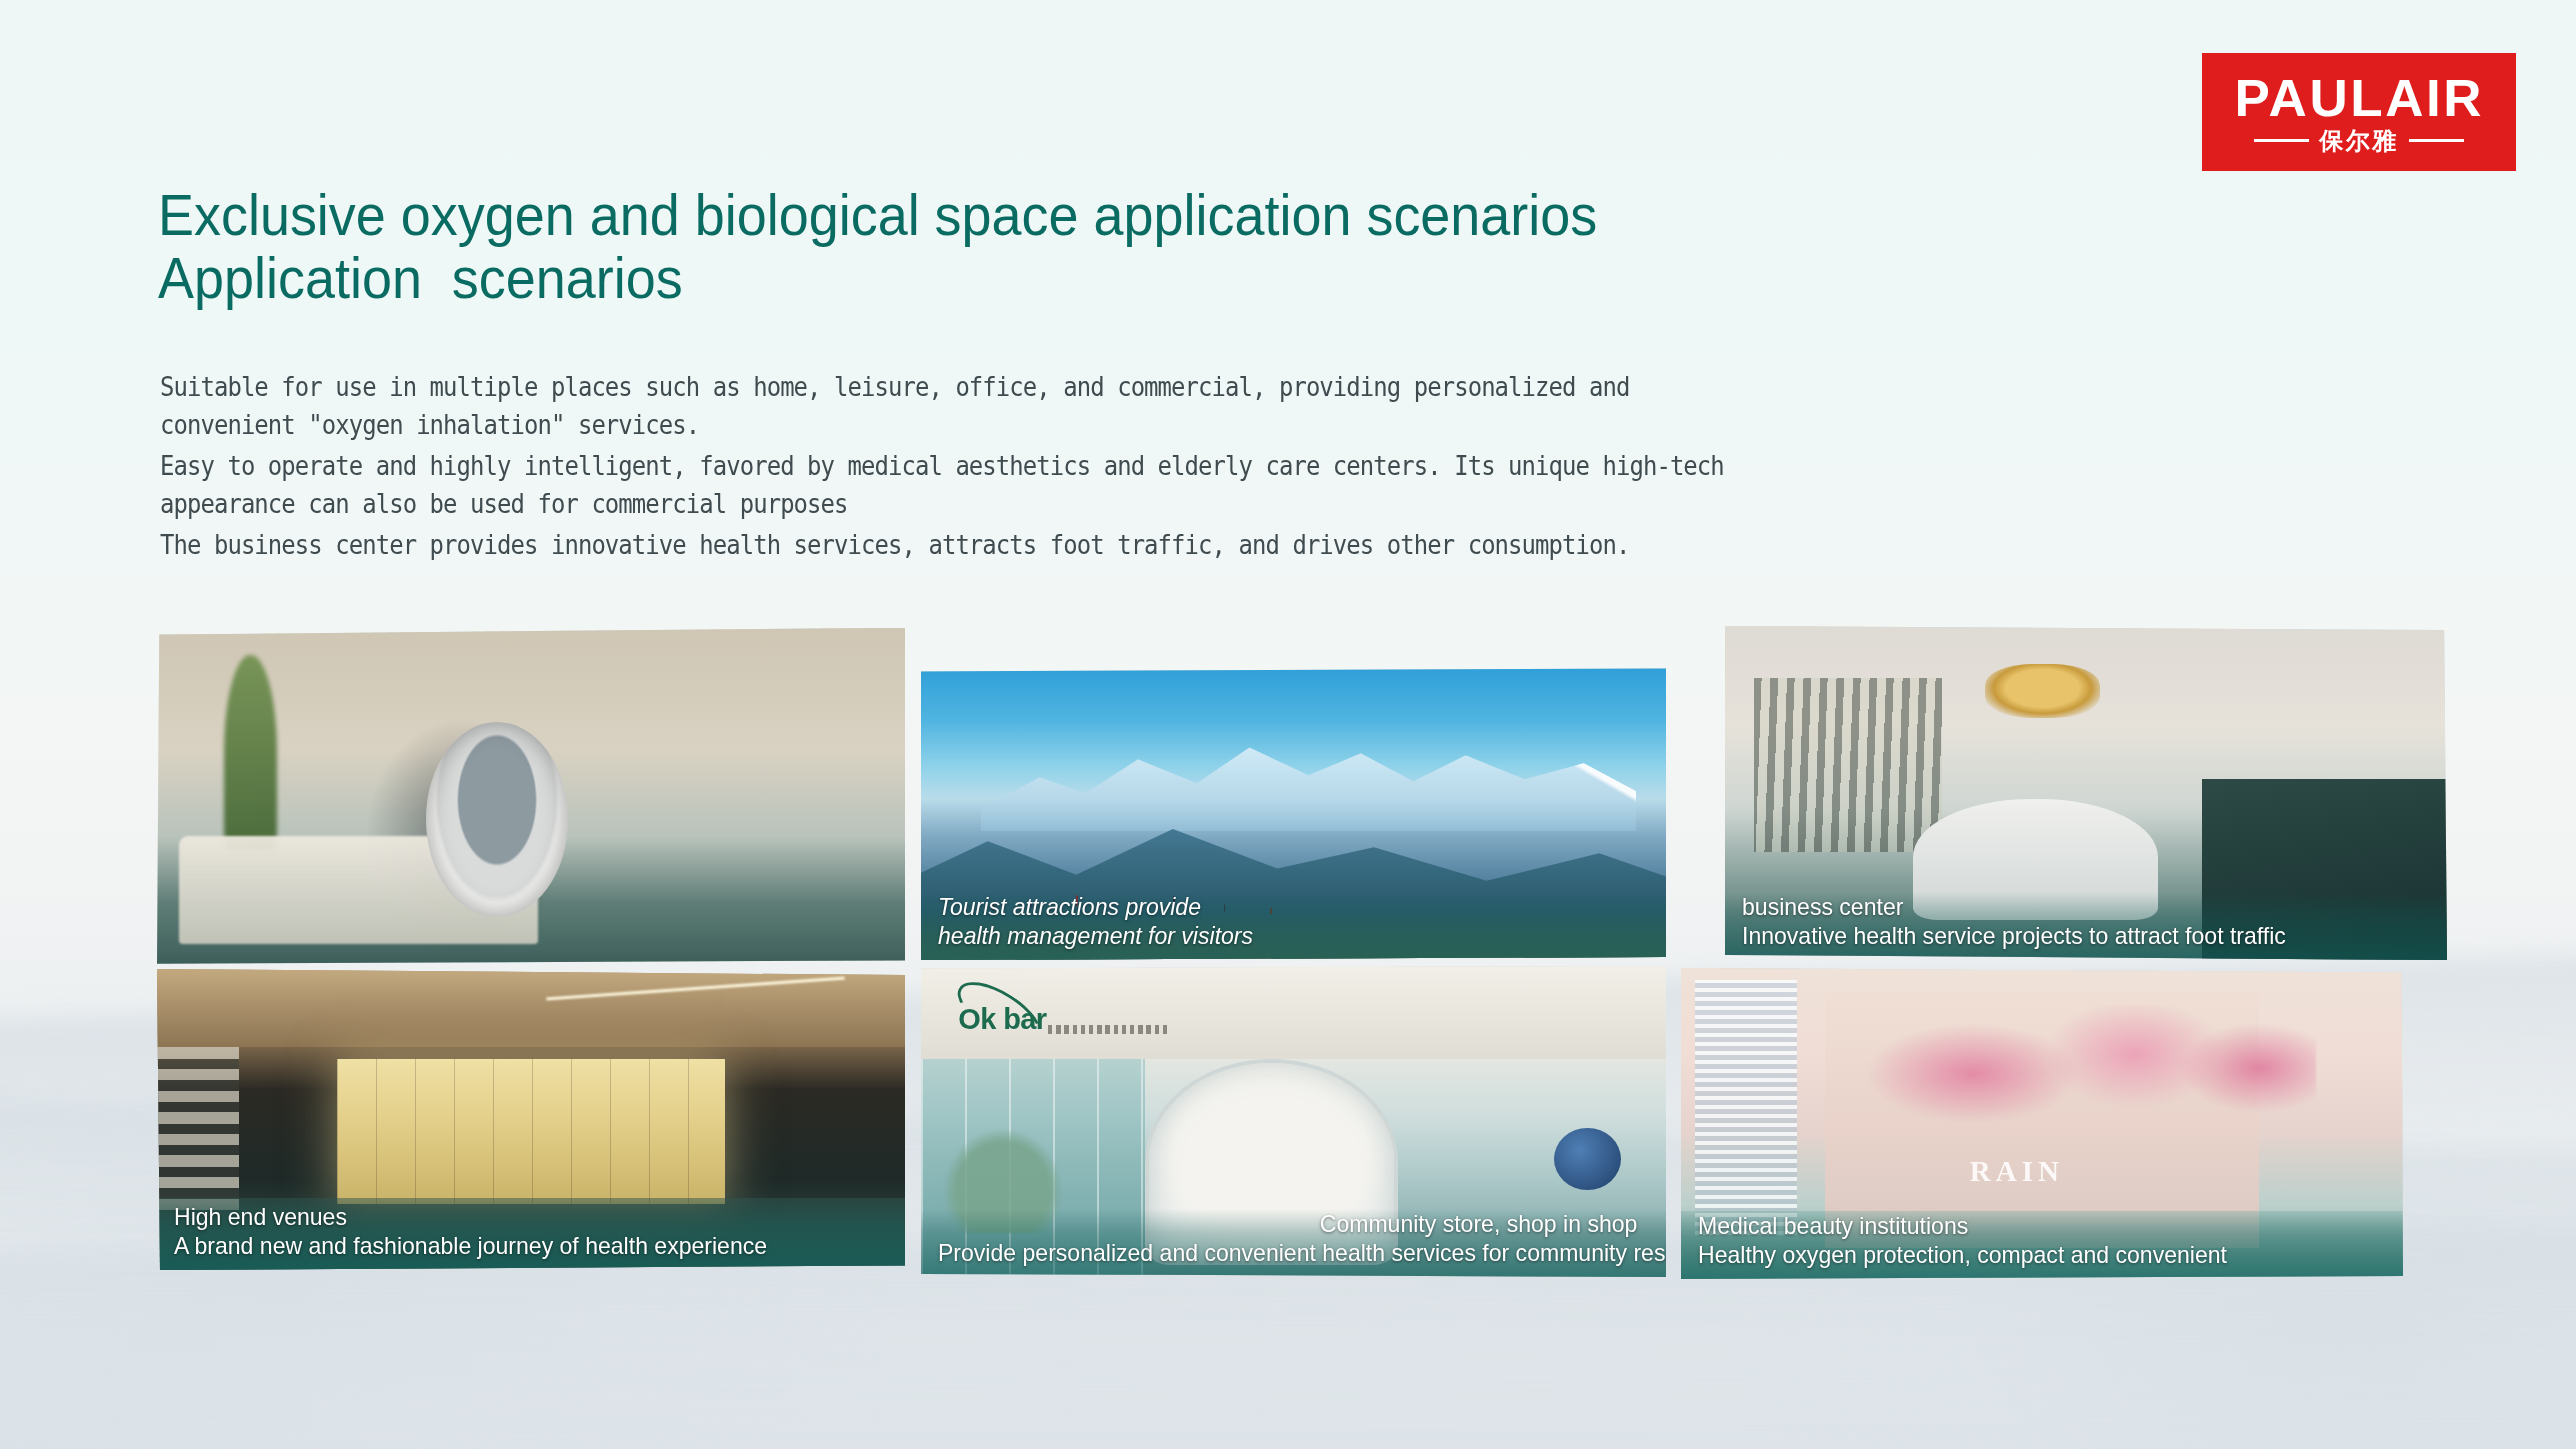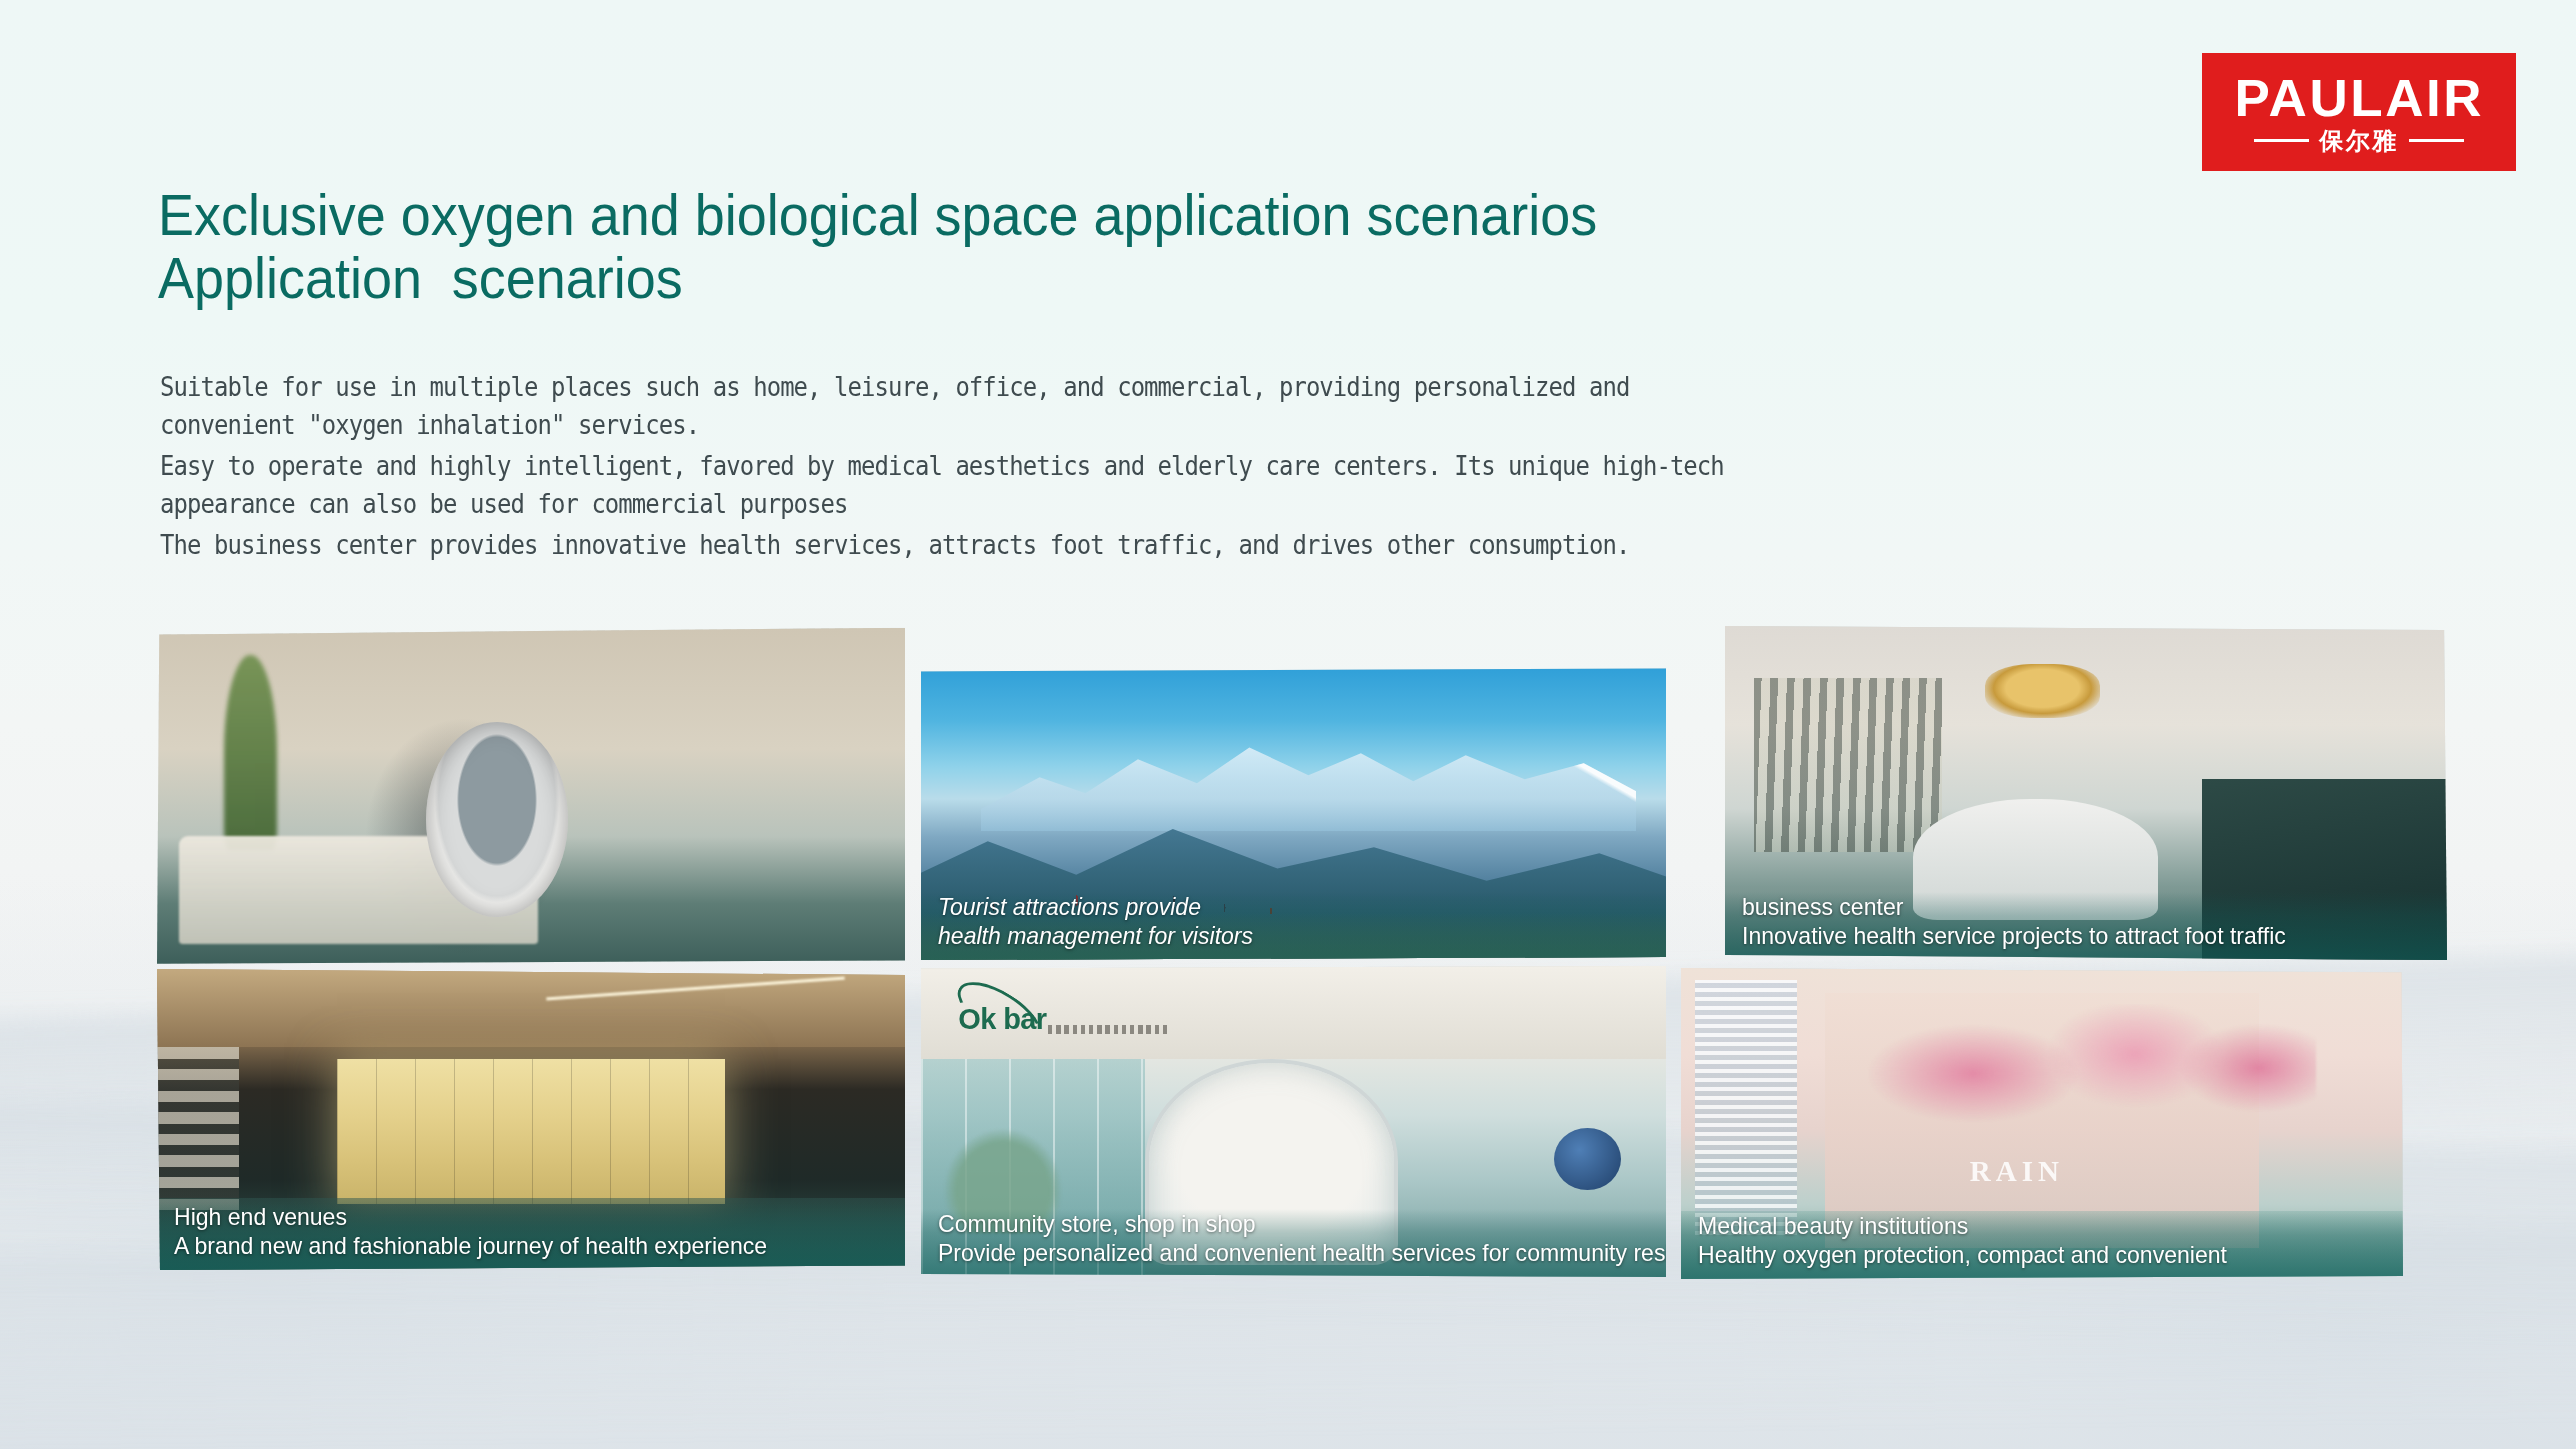--- a/index.html
+++ b/index.html
@@ -166,21 +166,21 @@
   #t0 { left: 0px;    top: 3.8px;   width: 748px; height: 336px;
         clip-path: polygon(0.3% 2.0%, 100% 0%, 100% 99.0%, 0% 100%); }
   #t1 { left: 764px; top: 43px;  width: 745px; height: 293px;
         clip-path: polygon(0% 1.5%, 100% 0.5%, 100% 99%, 0% 100%); font-style: italic; }
   #t2 { left: 1568px; top: 0px;   width: 722px; height: 336px;
         clip-path: polygon(0% 0.6%, 99.6% 1.8%, 100% 100%, 0% 98.5%); }
 
   #t3 { left: 0px;    top: 345px; width: 748px; height: 301px;
         clip-path: polygon(0% 0%, 100% 2.0%, 100% 98.5%, 0.4% 100%); }
   #t4 { left: 764px; top: 342px; width: 745px; height: 311px;
-        clip-path: polygon(0% 0.8%, 100% 0%, 100% 100%, 0% 99%); }
+        clip-path: polygon(0% 0.8%, 100% 0%, 100% 100%, 0% 99%); text-align: right; }
   #t5 { left: 1524px; top: 344px; width: 722px; height: 311px;
         clip-path: polygon(0% 0%, 99.8% 1.4%, 100% 99%, 0% 100%); }
 
   
   .ph-leisure {
     background:
       radial-gradient(ellipse 158px 190px at 41% 62%, rgba(40,45,48,.55), rgba(40,45,48,0) 62%),
       linear-gradient(180deg, #cfc6b4 0%, #d9d2c2 36%, #b9c3bb 62%, #5e7d76 82%, #3d5f5a 100%),
       repeating-linear-gradient(90deg, rgba(255,255,255,.55) 0 6.3px, rgba(226,222,210,.3) 6.3px 14px);
   }

